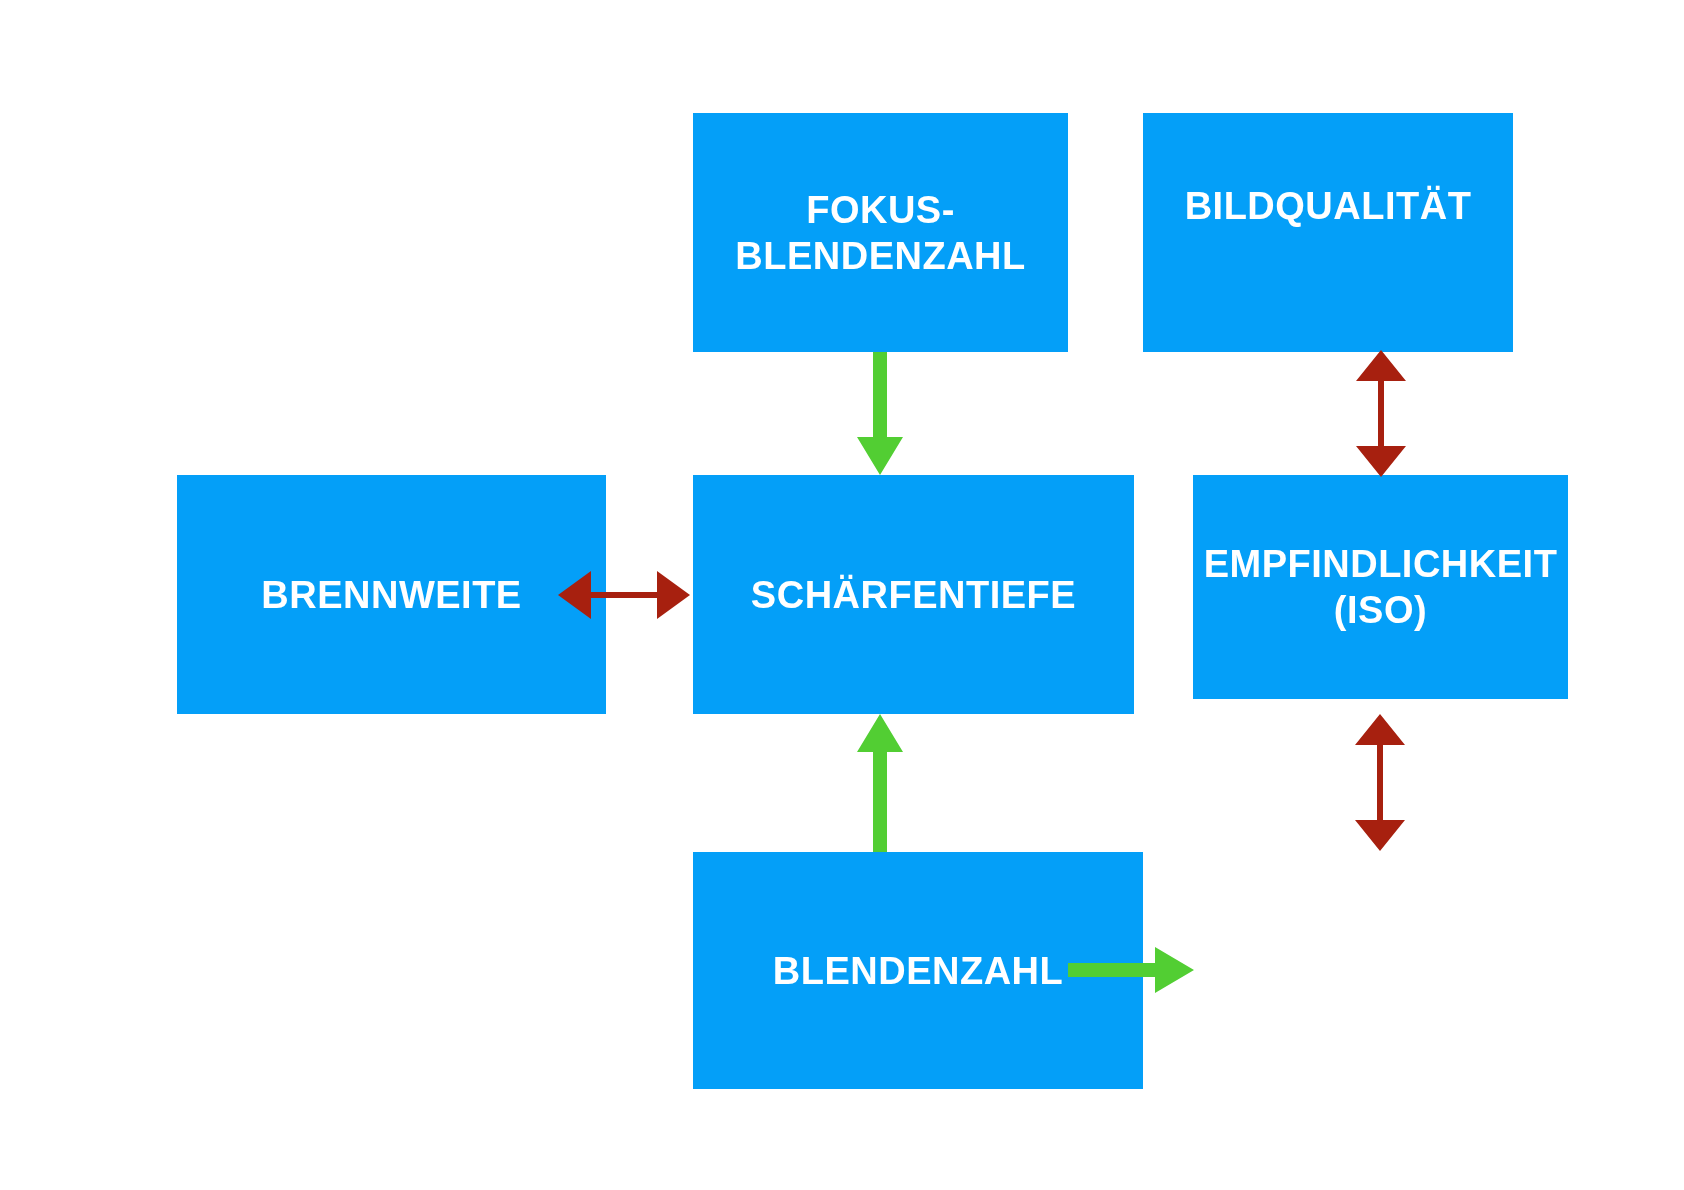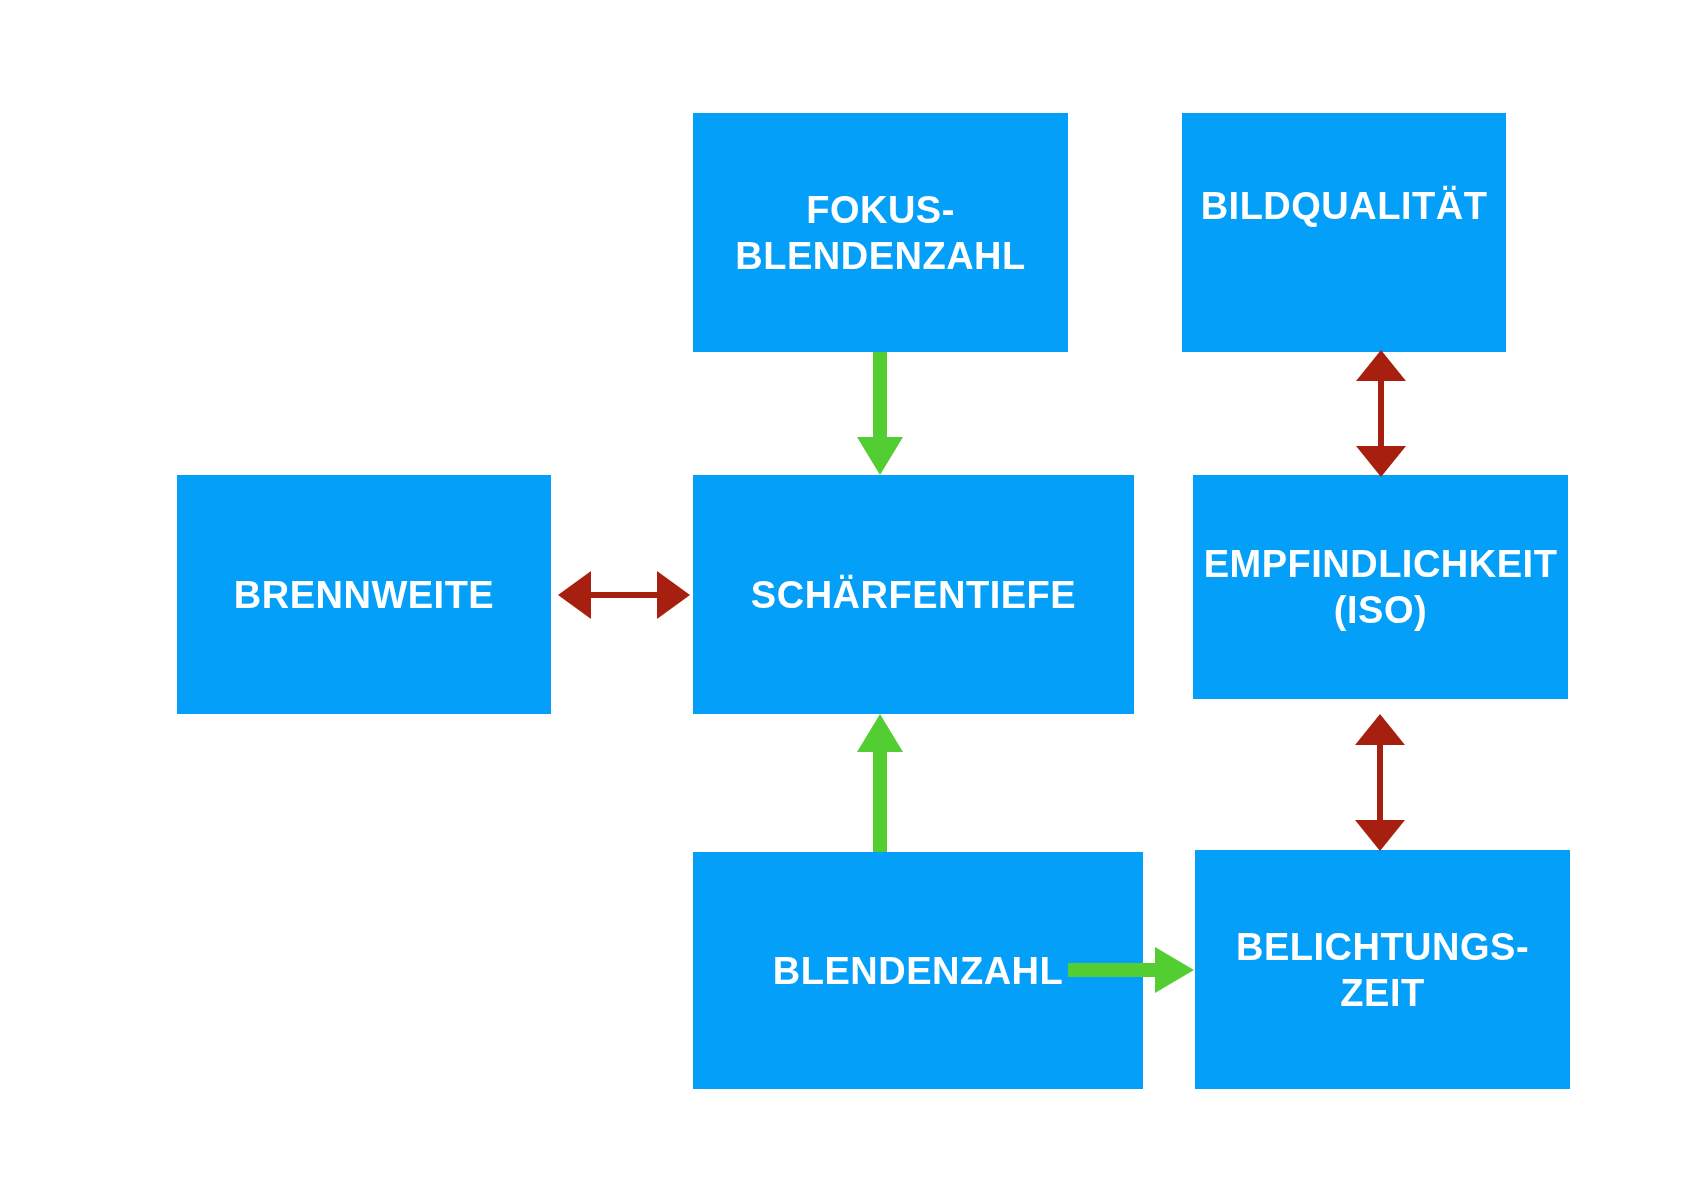--- a/index.html
+++ b/index.html
@@ -50,45 +50,41 @@
 </head>
 <body>
 
 <div id="canvas">
 
   <div class="box" style="left:693px;top:113px;width:375px;height:239px">
     <span class="line">FOKUS-</span>
     <span class="line">BLENDENZAHL</span>
   </div>
 
-  <div class="box offset-up" style="left:1182px;top:113px;width:324px;height:239px">
+  <div class="box offset-up" style="left:1143px;top:113px;width:370px;height:239px">
     <span class="line">BILDQUALITÄT</span>
   </div>
 
-  <div class="box" style="left:177px;top:475px;width:374px;height:239px">
+  <div class="box" style="left:177px;top:475px;width:429px;height:239px">
     <span class="line">BRENNWEITE</span>
   </div>
 
   <div class="box" style="left:693px;top:475px;width:441px;height:239px">
     <span class="line">SCHÄRFENTIEFE</span>
   </div>
 
   <div class="box" style="left:1193px;top:475px;width:375px;height:224px">
     <span class="line">EMPFINDLICHKEIT</span>
     <span class="line">(ISO)</span>
   </div>
 
   <div class="box" style="left:693px;top:852px;width:450px;height:237px">
     <span class="line">BLENDENZAHL</span>
   </div>
 
-  <div class="box" style="left:1195px;top:850px;width:375px;height:239px">
-    <span class="line">BELICHTUNGS-</span>
-    <span class="line">ZEIT</span>
-  </div>
 
   <svg id="arrow-layer" viewBox="0 0 1684 1190" aria-hidden="true">
 
     <g>
       <polygon class="green-shape" points="873,352 887,352 887,437 903,437 880,475 857,437 873,437"></polygon>
     </g>
 
     <g>
       <polygon class="green-shape" points="873,852 887,852 887,752 903,752 880,714 857,752 873,752"></polygon>
     </g>

